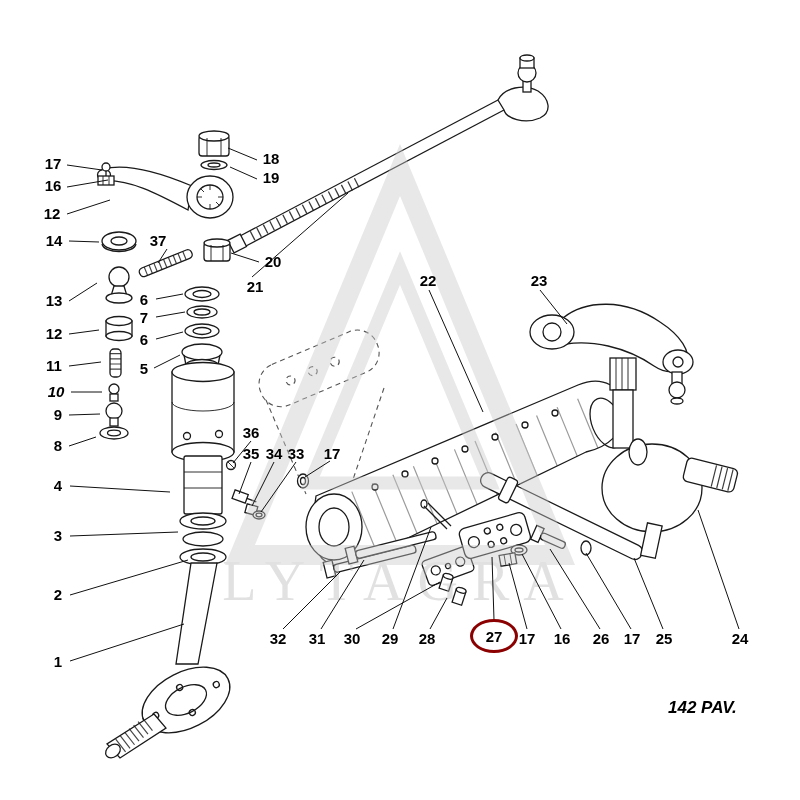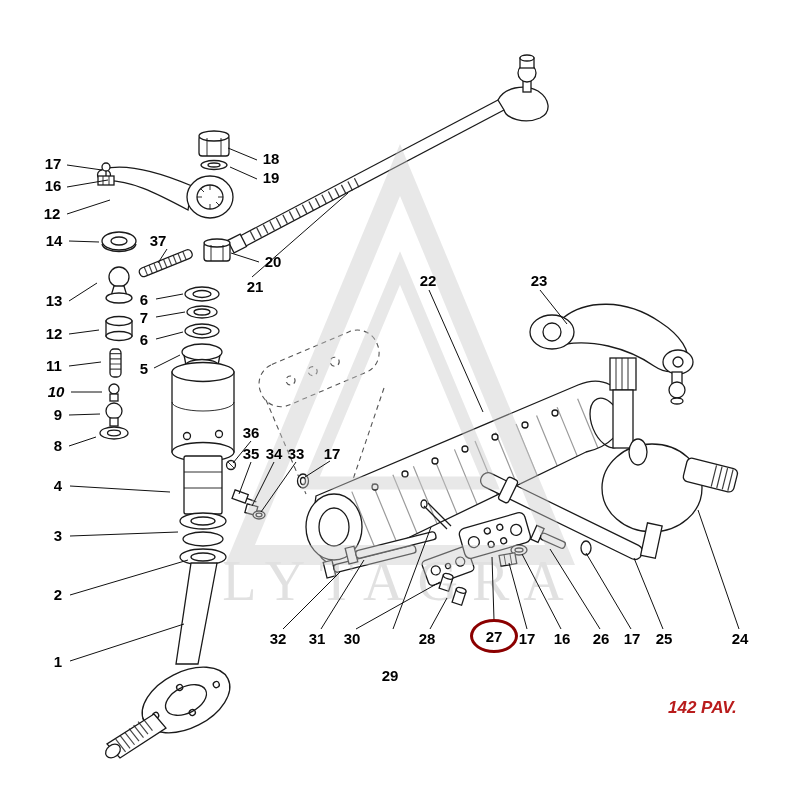--- a/index.html
+++ b/index.html
@@ -346,26 +346,26 @@
       <span class="callout" style="left: 251px; top: 432px;">36</span>
       <span class="callout" style="left: 251px; top: 453px;">35</span>
       <span class="callout" style="left: 274px; top: 453px;">34</span>
       <span class="callout" style="left: 296px; top: 453px;">33</span>
       <span class="callout" style="left: 332px; top: 453px;">17</span>
       <span class="callout" style="left: 428px; top: 280px;">22</span>
       <span class="callout" style="left: 539px; top: 280px;">23</span>
       <span class="callout" style="left: 278px; top: 638px;">32</span>
       <span class="callout" style="left: 317px; top: 638px; text-align: center;">31</span>
       <span class="callout" style="left: 352px; top: 638px;">30</span>
-      <span class="callout" style="left: 390px; top: 638px; margin-top: 37px;">29</span>
+      <span class="callout" style="left: 390px; top: 638px;">29</span>
       <span class="callout" style="left: 427px; top: 638px;">28</span>
       <span class="callout circled" style="left: 494px; top: 636px; border-color: rgb(139, 0, 0);">27</span>
       <span class="callout" style="left: 527px; top: 638px;">17</span>
       <span class="callout" style="left: 562px; top: 638px;">16</span>
       <span class="callout" style="left: 601px; top: 638px;">26</span>
       <span class="callout" style="left: 632px; top: 638px;">17</span>
       <span class="callout" style="left: 664px; top: 638px;">25</span>
       <span class="callout" style="left: 740px; top: 638px;">24</span>
     </div>
 
-<div class="page-ref" style="color: #b91c1c;">142 PAV.</div>
+<div class="page-ref" style="color: #000000;">142 PAV.</div>
 
 </div>
 
 </body></html>

